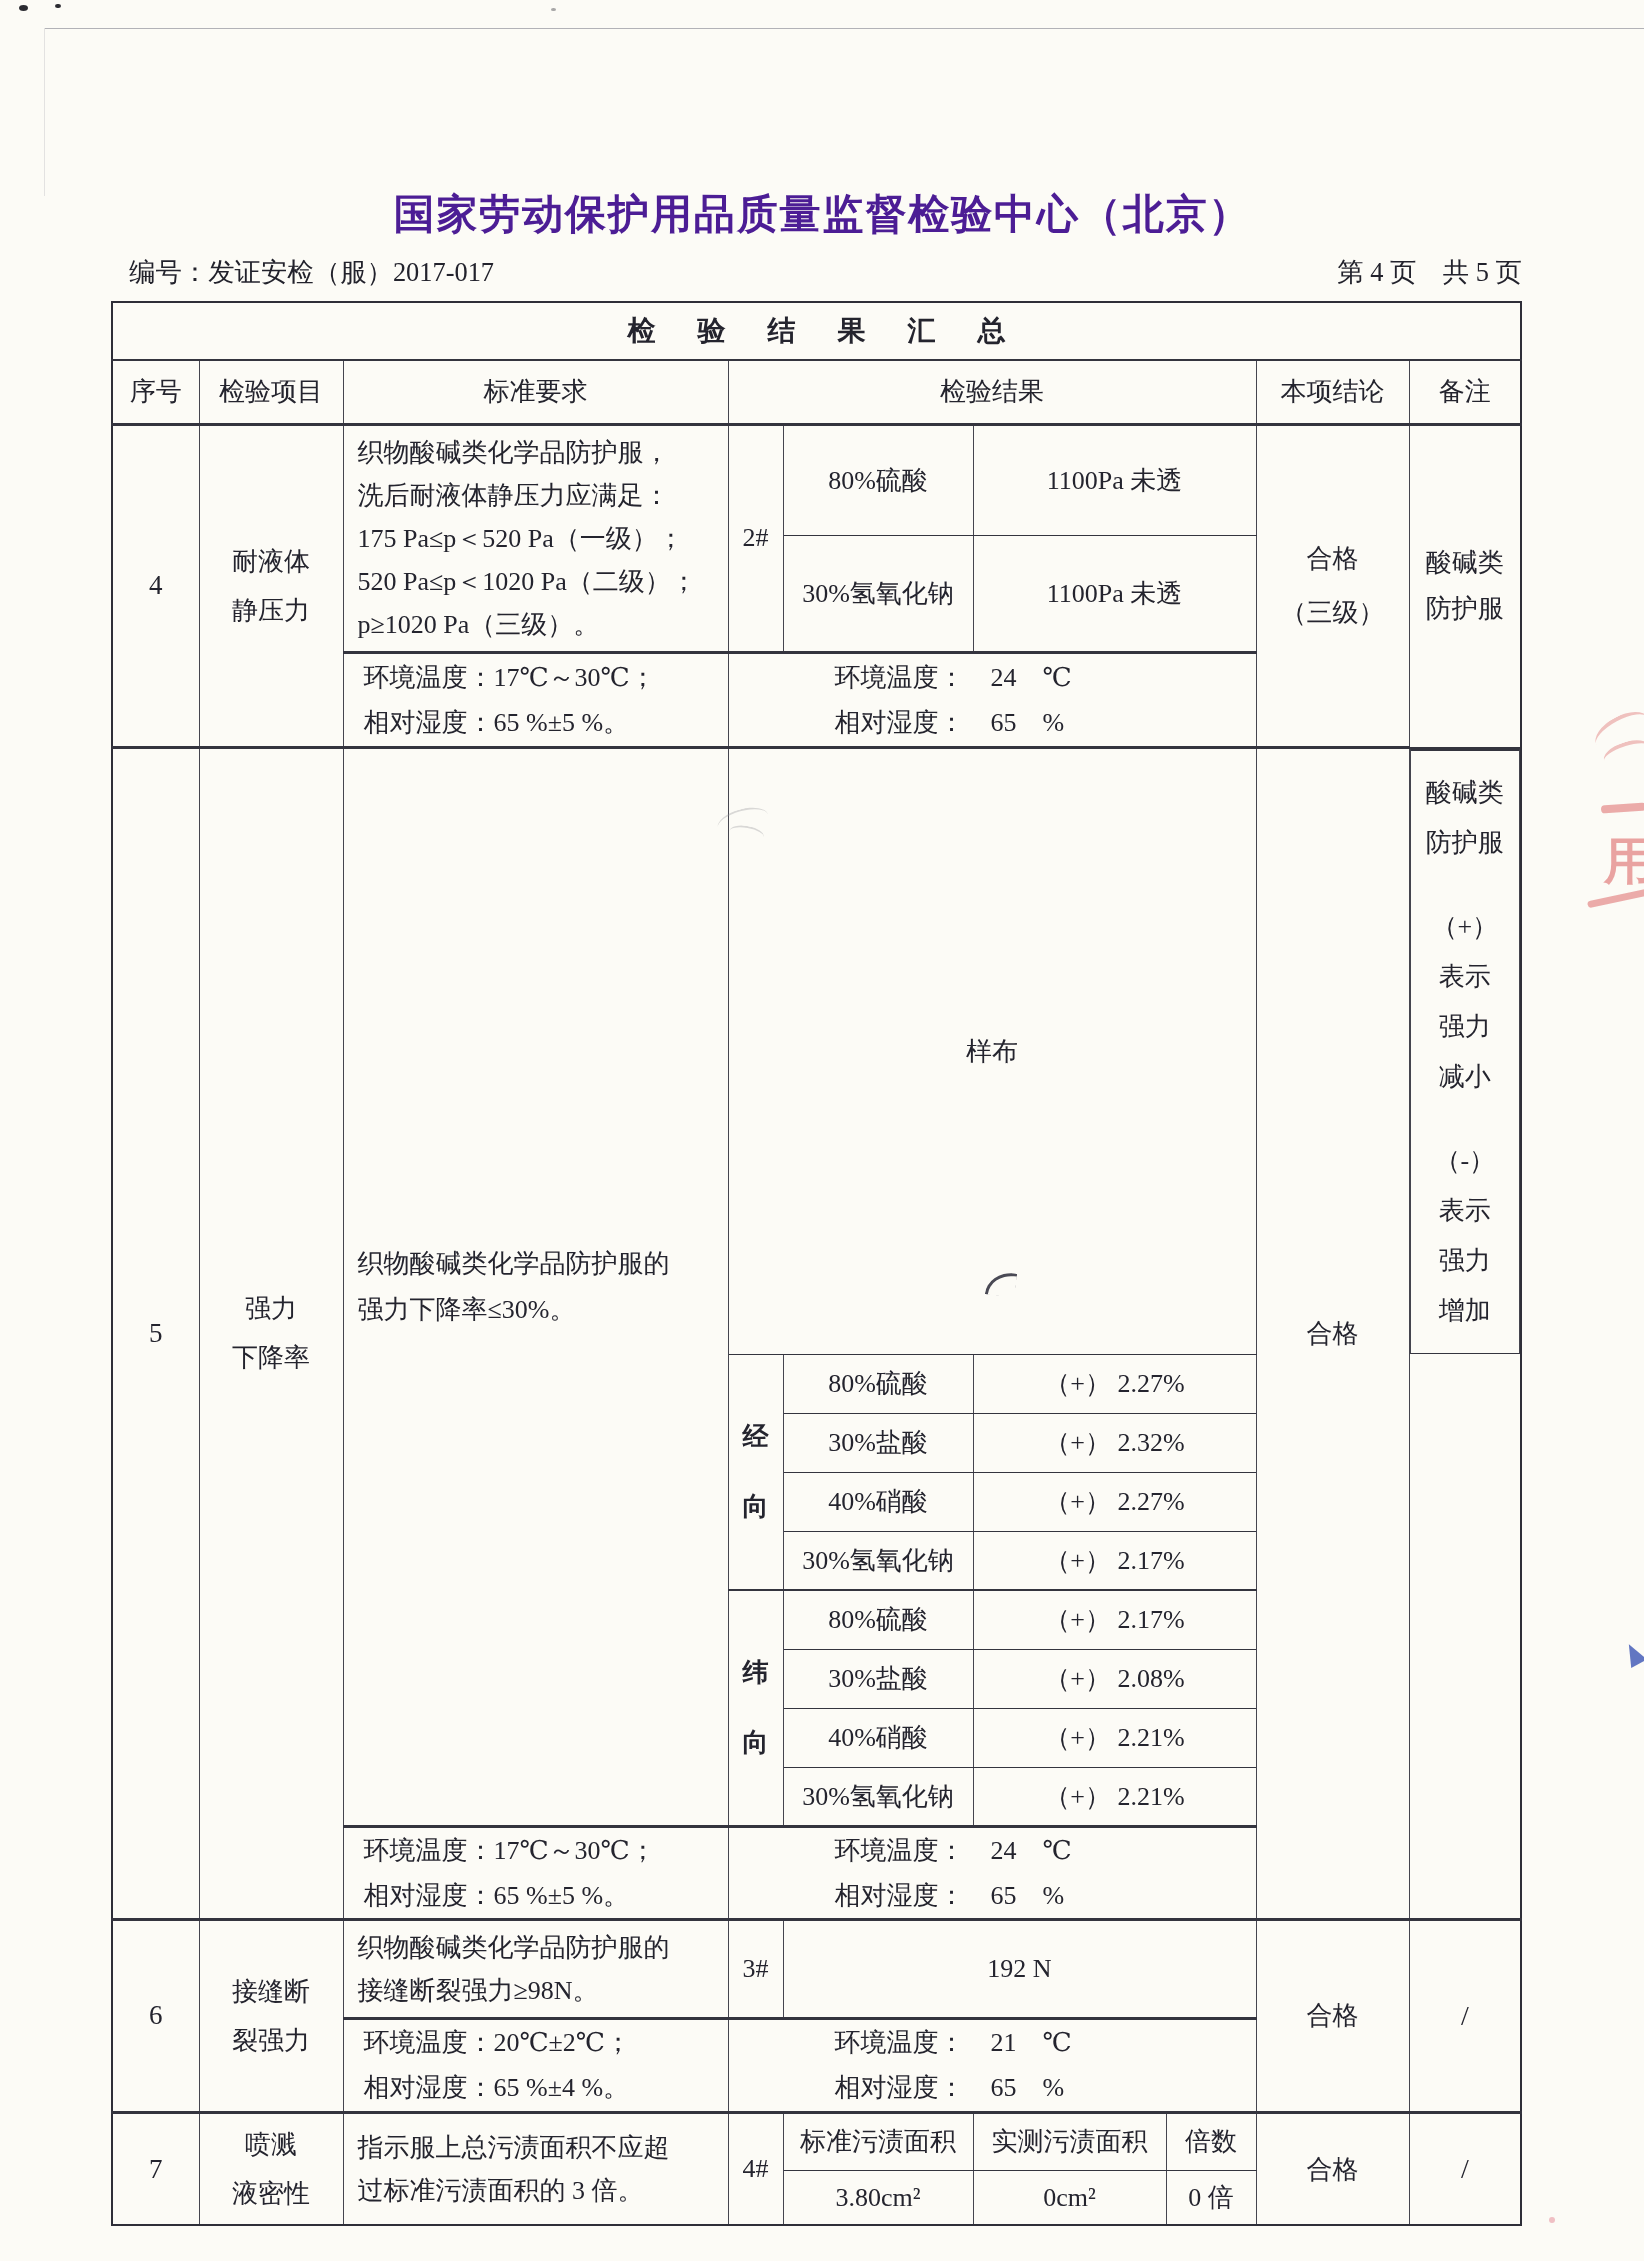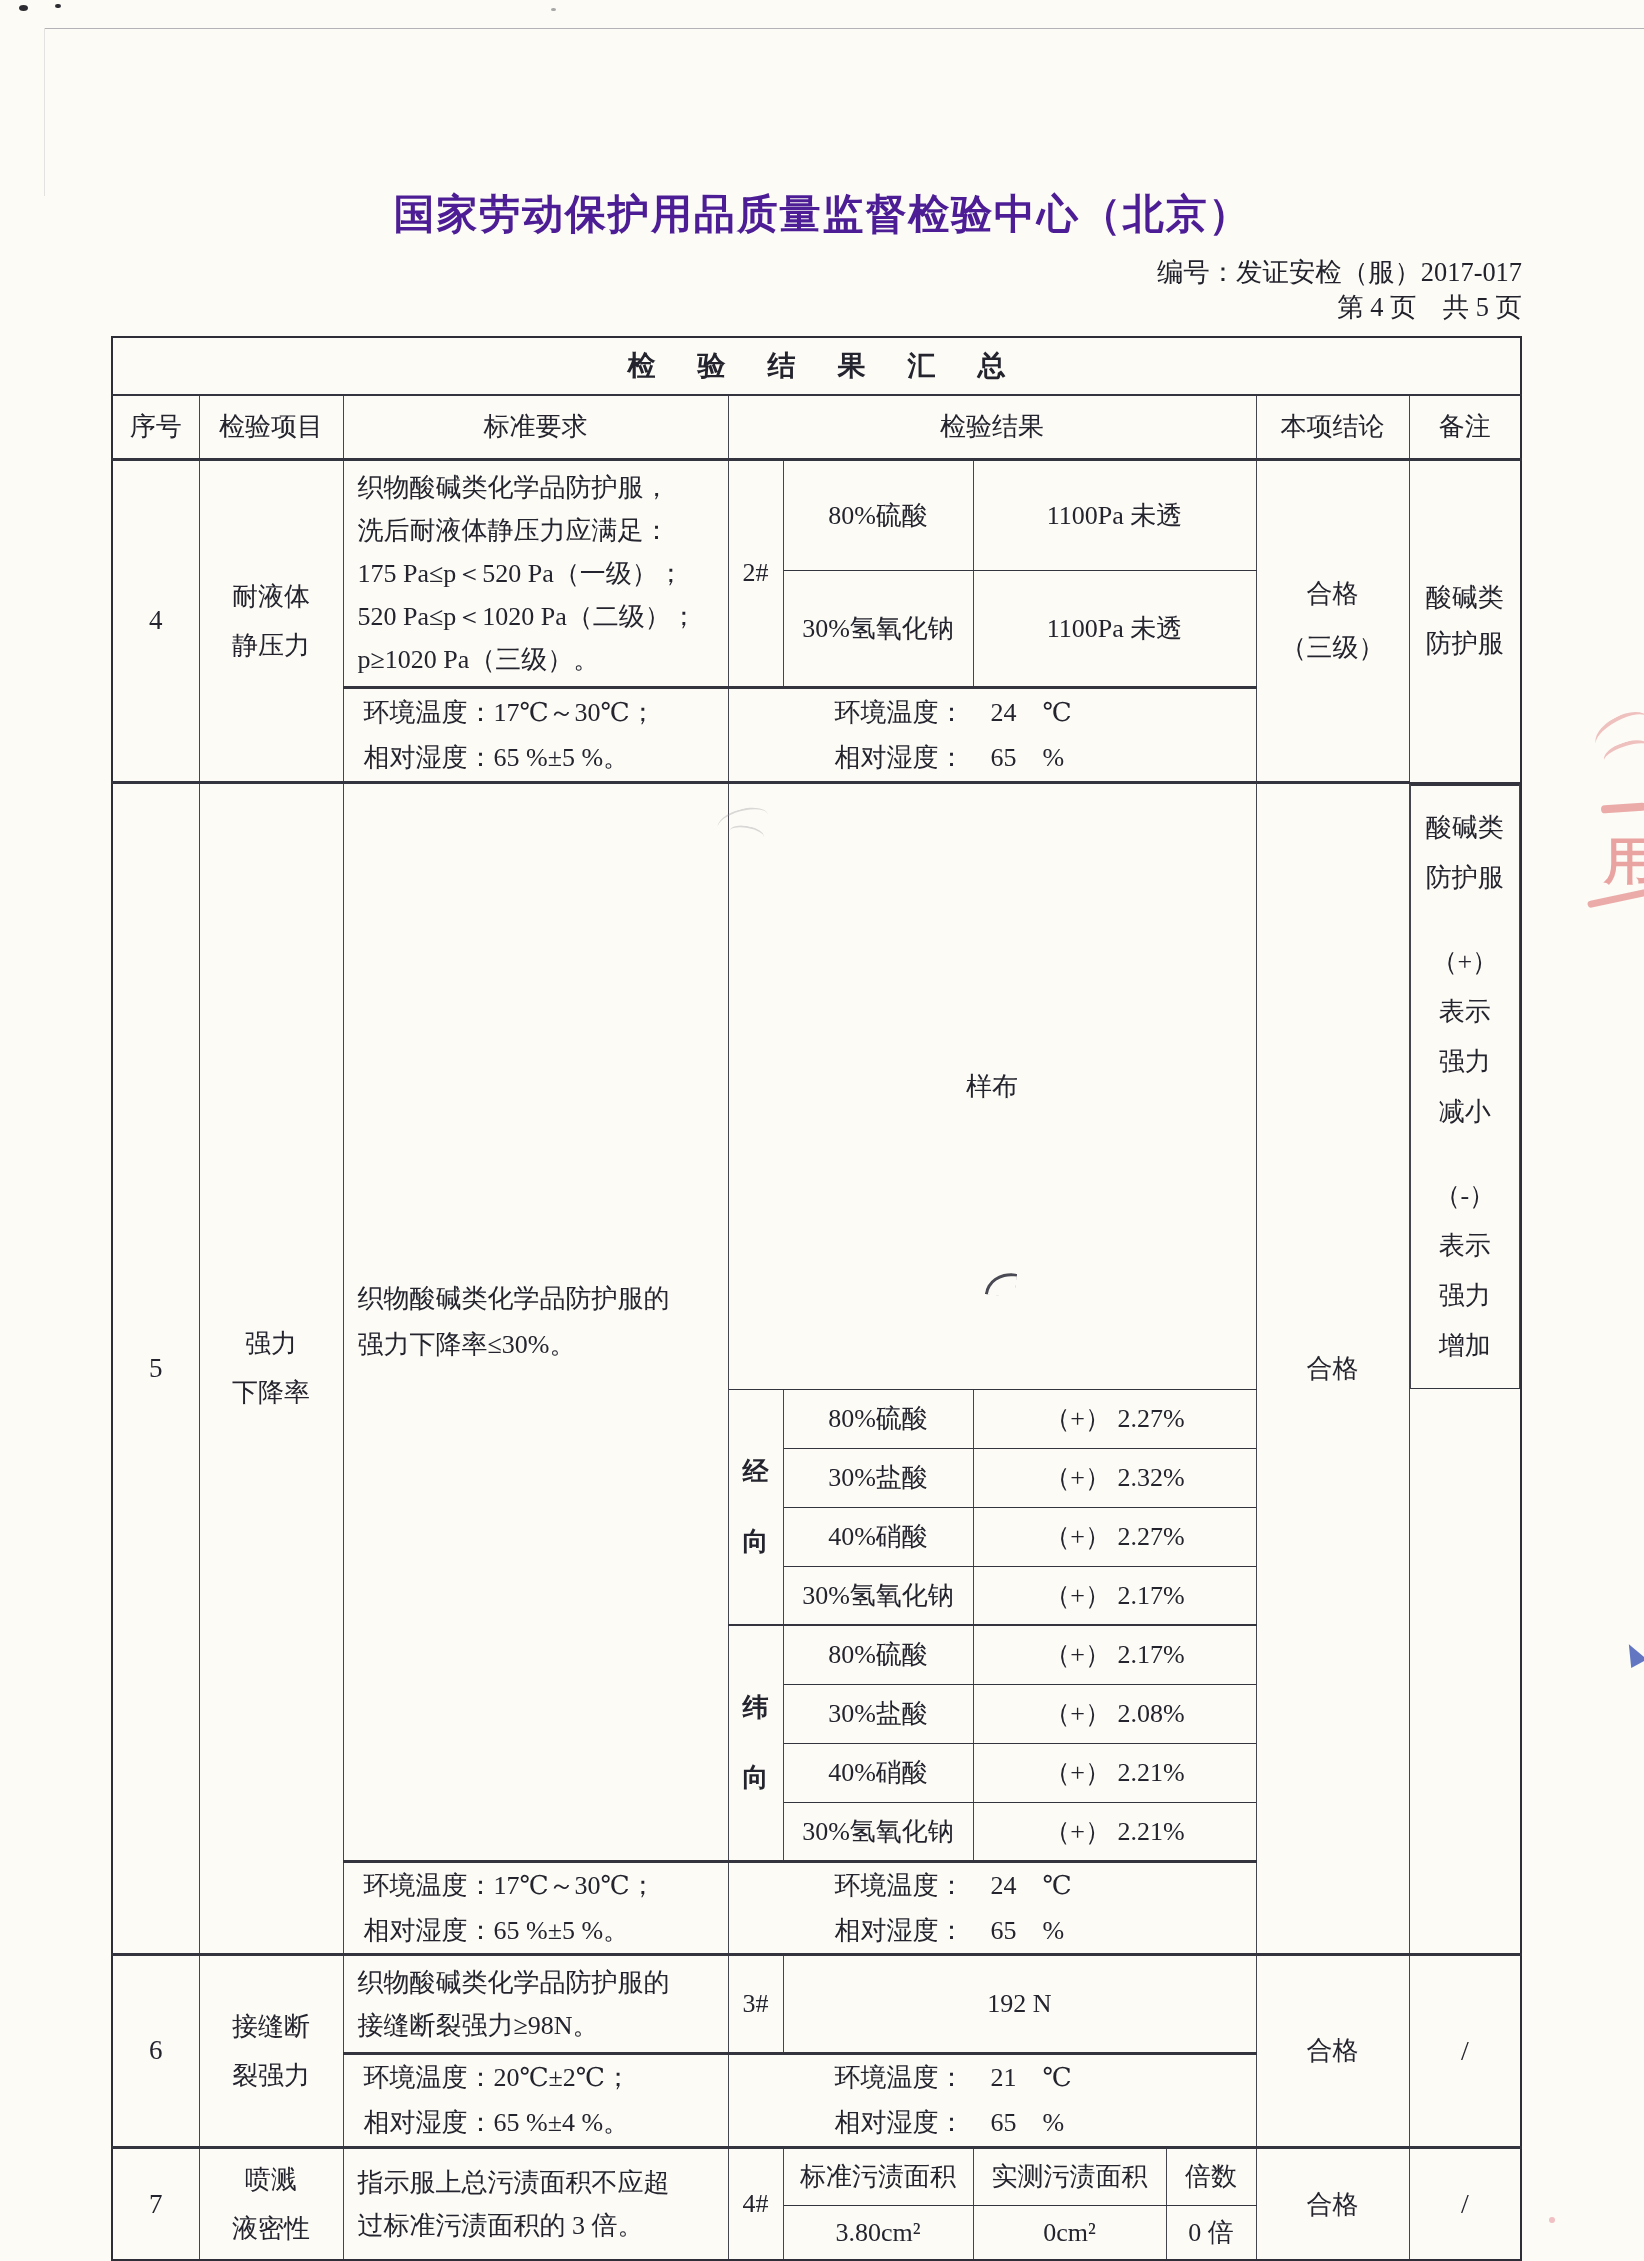--- a/index.html
+++ b/index.html
@@ -10,21 +10,21 @@
     color:#22222c;
   }
   .scan-top-line{position:absolute;top:28px;left:45px;right:0;height:1.3px;background:#9a9aa2;opacity:.75;}
   .scan-left-edge{position:absolute;top:28px;left:44px;width:1.3px;height:168px;background:#c9c9cc;opacity:.5;}
   .speck{position:absolute;background:#2b2b31;border-radius:50%;}
 
   .header-block{padding-top:186px;text-align:center;}
   .doc-title{font-size:41px;font-weight:900;letter-spacing:1.9px;line-height:57px;color:#4c1d95;}
   .doc-subtitle{font-size:33px;font-weight:900;letter-spacing:1.3px;line-height:43px;margin-top:9px;color:#1d1d27;}
   .info-line{display:flex;justify-content:space-between;align-items:flex-end;
-    margin-top:11.6px;padding:0 123px 0 129px;font-size:26.4px;line-height:35px;flex-direction:column;}
+    margin-top:11.6px;padding:0 123px 0 129px;font-size:26.4px;line-height:35px;}
 
   table.report{
     border-collapse:collapse;table-layout:fixed;
     margin:11.6px 0 0 111px;width:1409px;
     border:2.6px solid #2e2e38;
   }
   td{
     border-left:1.3px solid #45454f;border-right:1.3px solid #45454f;
     border-top:1.9px solid #34343e;border-bottom:1.9px solid #34343e;
     text-align:center;vertical-align:middle;

